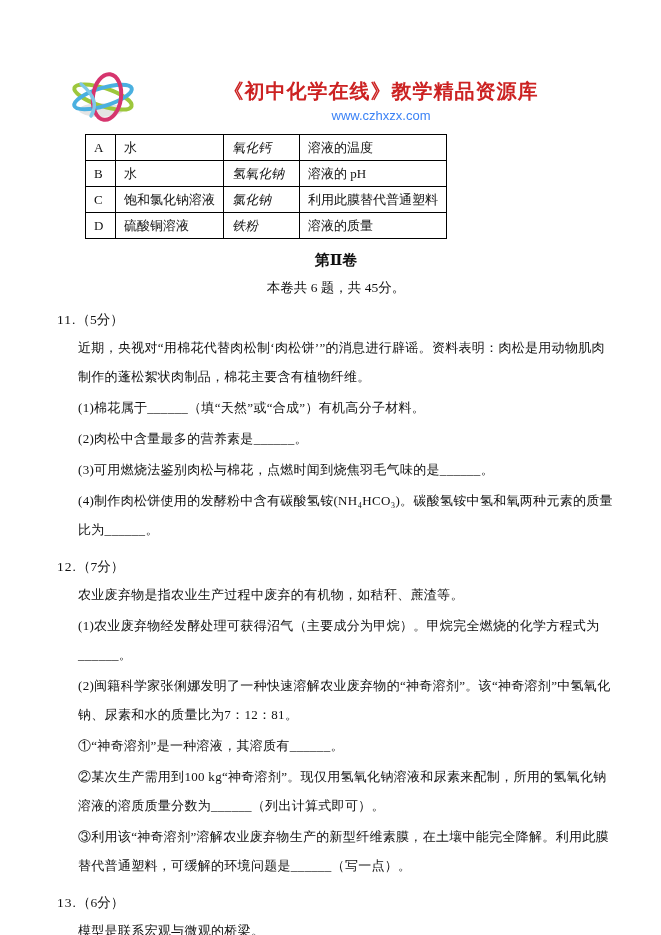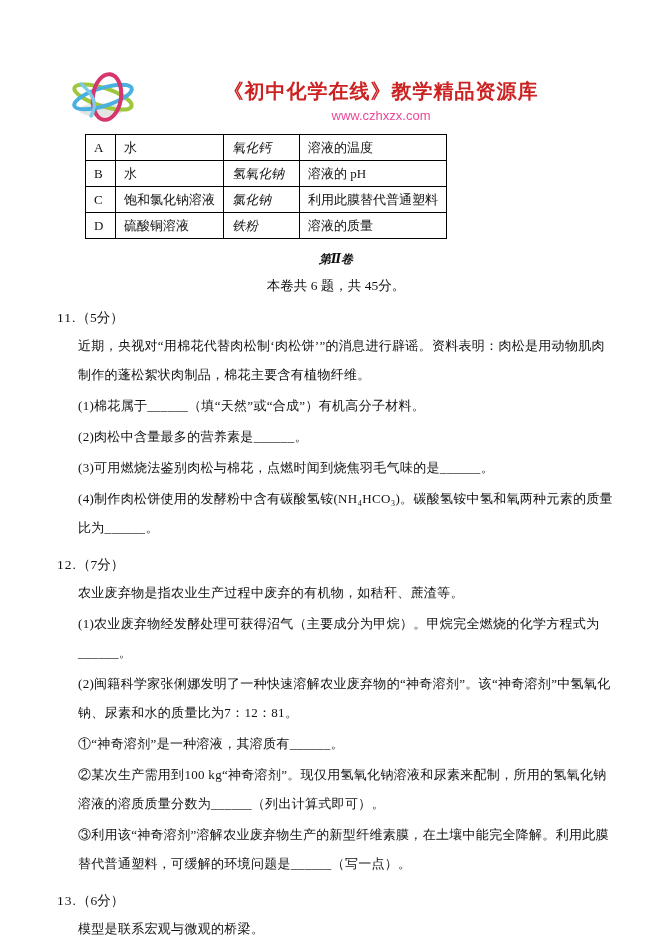--- a/index.html
+++ b/index.html
@@ -8,32 +8,32 @@
     font-family:"Liberation Serif","DejaVu Serif",serif;
     color:#111;
   }
   .page { box-sizing:border-box; width:661px; height:935px; padding:70px 46px 0 57px; }
 
   
   .header { display:flex; align-items:flex-start; margin:0 0 6px 4px; }
   .logo { width:86px; height:58px; flex:0 0 auto; }
   .header-text { flex:1; text-align:center; padding-top:8px; }
   .site-title { font-size:20px; font-weight:bold; color:#cc2222; letter-spacing:1px;text-align:center; }
-  .site-url { font-size:13px; color:#ec4899; margin-top:3px; font-family:"Liberation Sans","DejaVu Sans",sans-serif; }
+  .site-url { font-size:13px; color:#3b82f6; margin-top:3px; font-family:"Liberation Sans","DejaVu Sans",sans-serif; }
 
   
   .options-table { border-collapse:collapse; margin:2px 0 0 28px; font-size:13px; table-layout:fixed; }
   .options-table td { border:1.5px solid #000; height:25px; padding:0 8px; vertical-align:middle; white-space:nowrap; }
   .options-table td.c1 { width:13px; }
   .options-table td.c2 { width:89px; }
   .options-table td.c3 { width:59px;font-style:italic; }
   .options-table td.c4 { width:103px; }
 
   
-  .section-title { text-align:center; font-weight:bold; font-size:12px; margin-top:12px;font-style:italic; }
+  .section-title { text-align:center; font-weight:bold; font-size:15px; margin-top:12px; }
   .section-subtitle { text-align:center; font-size:13.5px; margin-top:9px; }
 
   
   .question { margin-top:12px; }
   .q-head { font-size:13.5px; line-height:22px; }
   .q-head .q-num { letter-spacing:1px; }
   .q-body { font-size:13px; line-height:29px; margin:2px 0 0 21px; letter-spacing:0.3px; }
 </style>
 </head>
 <body>

